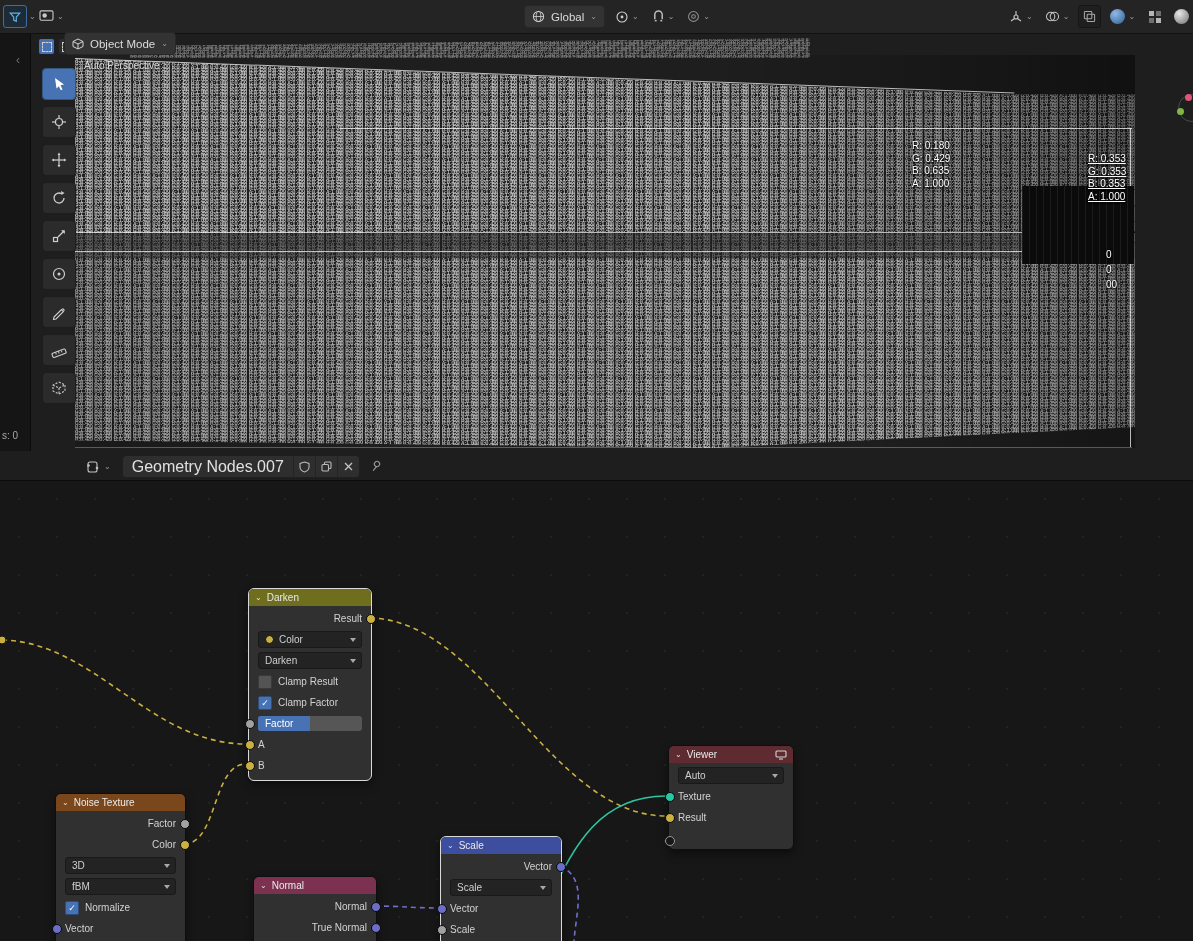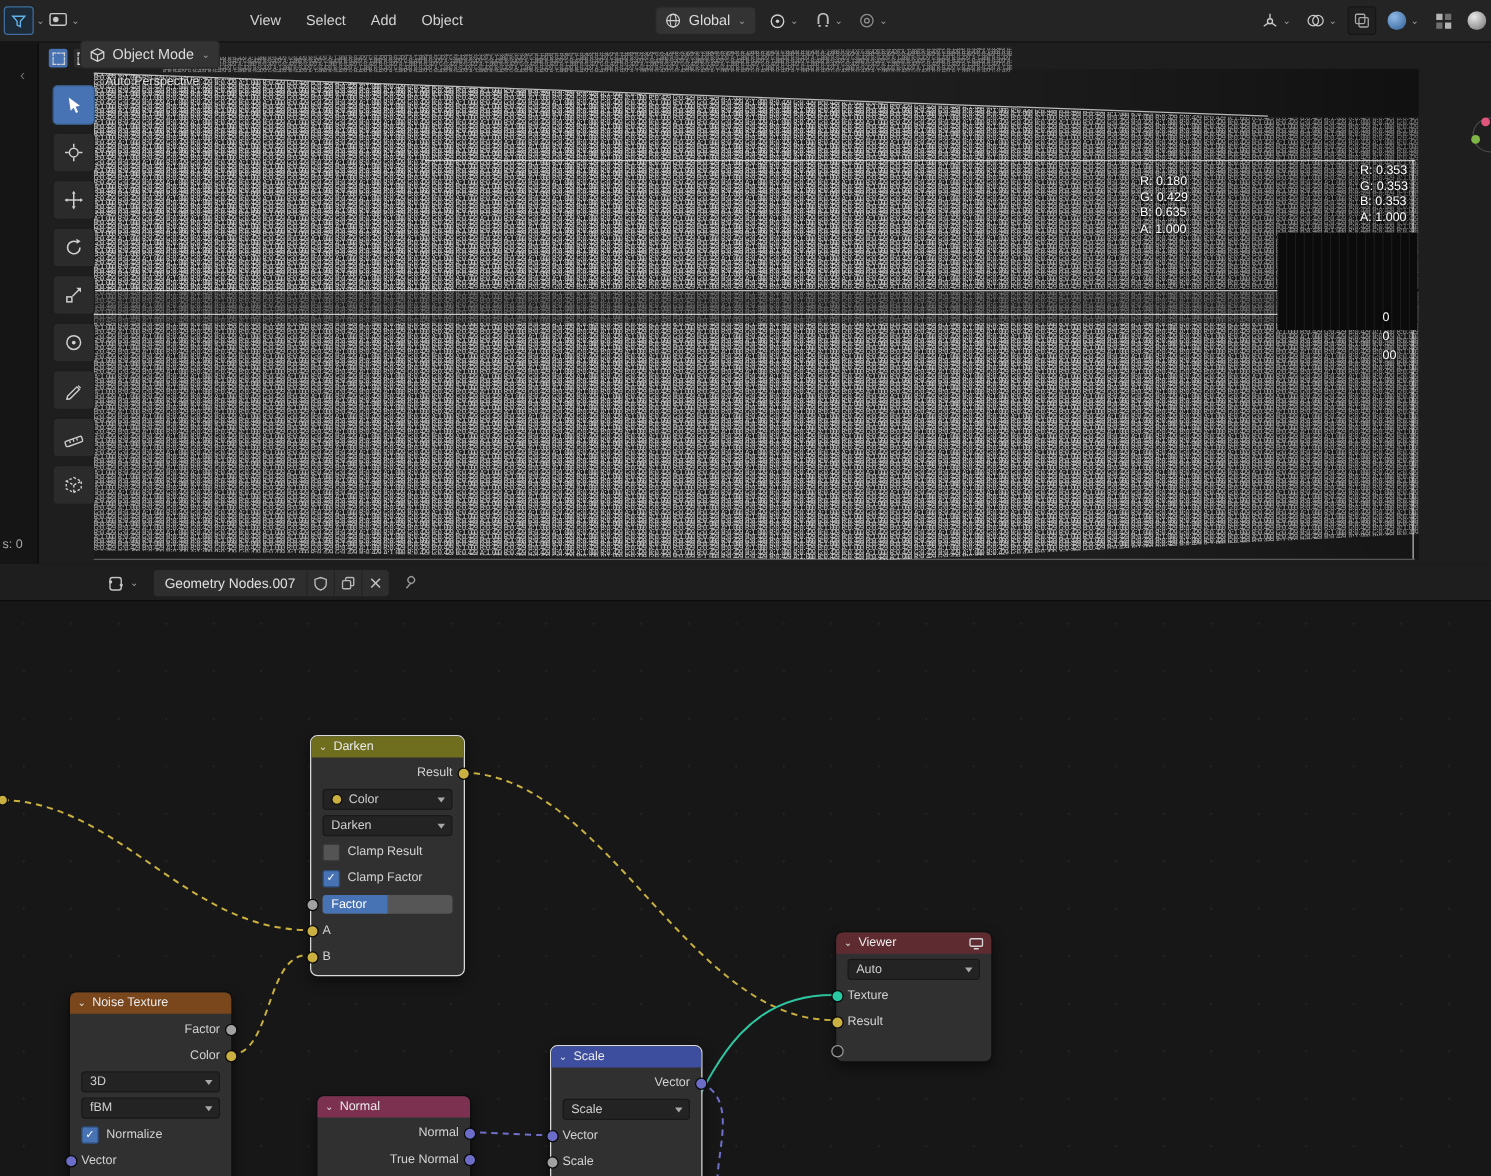--- a/index.html
+++ b/index.html
@@ -26,21 +26,21 @@
   .tool{width:32px;height:30px;margin-bottom:6px;background:#2b2b2b;border:1px solid #1d1d1d;border-radius:4px;display:flex;align-items:center;justify-content:center;}
   .tool.active{background:#4772b3;border-color:#35587e;}
   .optrow{position:absolute;left:38px;top:5px;display:flex;gap:3px;z-index:6;}
   .opt{width:15px;height:15px;border-radius:3px;background:#2c2c2c;border:1px solid #1e1e1e;display:flex;align-items:center;justify-content:center;}
   .opt.active{background:#4772b3;}
   .opt i{display:block;width:8px;height:8px;border:1px dashed #cfcfcf;}
   
   #neheader{position:absolute;left:0;top:451px;width:1193px;height:29px;background:#1e1e1e;border-bottom:1px solid #0c0c0c;z-index:25;}
   #nehead-controls{position:absolute;left:84px;top:4px;display:flex;align-items:center;gap:8px;}
   .pill{display:flex;align-items:center;height:21px;background:#2e2e2e;border:1px solid #1f1f1f;border-radius:4px;overflow:hidden;}
-  .pillname{padding:0 9px;font-size:11px;color:#e0e0e0;}
+  .pillname{padding:0 9px;font-size:16px;color:#e0e0e0;}
   .pillbtn{width:21px;height:21px;display:flex;align-items:center;justify-content:center;border-left:1px solid #242424;}
   #necanvas{position:absolute;left:0;top:480px;width:1193px;height:461px;overflow:hidden;background:#171717;
             background-image:radial-gradient(rgba(255,255,255,.05) 1px,transparent 1.3px);background-size:38px 38px;z-index:5;}
   .wires{position:absolute;left:0;top:0;z-index:1;}
   .w{fill:none;stroke-width:1.6;}
   .dash{stroke-dasharray:5 4;}
   .node{position:absolute;background:#303030;border:1px solid #0e0e0e;border-radius:6px;box-shadow:0 4px 10px rgba(0,0,0,.45);z-index:2;font-size:10px;}
   .node.selected{border-color:#d9d9d9;}
   .nhead{height:17px;border-radius:5px 5px 0 0;display:flex;align-items:center;gap:5px;padding:0 6px;color:#eaeaea;font-size:10px;}
   .nchev{font-size:8px;color:#e0e0e0;line-height:1;}
@@ -89,26 +89,20 @@
     <div class="tbabs" style="left:64px;margin-top:27px;">
       <span class="tb-btn">
         <svg class="ic" width="12" height="12" viewBox="0 0 12 12">
           <path d="M6 1 L11 3.5 V8.5 L6 11 L1 8.5 V3.5 Z M1 3.5 L6 6 L11 3.5 M6 6 V11" fill="none" stroke="#d6d6d6" stroke-width="1"></path>
         </svg>
         <span>Object Mode</span>
         <span class="chev">⌄</span>
       </span>
     </div>
 
-    <nav class="tbabs" style="left:190px;">
-      <span class="menu-item">View</span>
-      <span class="menu-item">Select</span>
-      <span class="menu-item">Add</span>
-      <span class="menu-item">Object</span>
-    </nav>
 
     <div class="tbabs" style="left:524px;gap:7px;">
       <span class="tb-btn">
         <svg class="ic" width="13" height="13" viewBox="0 0 14 14">
           <circle cx="7" cy="7" r="5.5" fill="none" stroke="#cfcfcf" stroke-width="1.1"></circle>
           <ellipse cx="7" cy="7" rx="2.5" ry="5.5" fill="none" stroke="#cfcfcf" stroke-width="0.9"></ellipse>
           <line x1="1.5" y1="7" x2="12.5" y2="7" stroke="#cfcfcf" stroke-width="0.9"></line>
         </svg>
         <span>Global</span>
         <span class="chev">⌄</span>
@@ -197,21 +191,21 @@
     <div class="hline" style="left:75px;top:414px;width:1057px;height:1px;opacity:.4;"></div>
     <div class="vline" style="left:1130px;top:95px;width:1px;height:319px;"></div>
 
     <div class="readout" style="left:84px;top:27px;opacity:.75;z-index:4;">Auto Perspective</div>
     <div class="readout" style="left:912px;top:107px;">
       <div>R: 0.180</div>
       <div>G: 0.429</div>
       <div>B: 0.635</div>
       <div>A: 1.000</div>
     </div>
-    <div class="readout" style="left:1088px;top:98px;">
+    <div class="readout" style="left:1088px;top:120px;text-decoration:underline;">
       <div>R: 0.353</div>
       <div>G: 0.353</div>
       <div>B: 0.353</div>
       <div>A: 1.000</div>
     </div>
     <div class="readout" style="left:1106px;top:214px;line-height:15px;">
       <div>0</div>
       <div>0</div>
       <div>00</div>
     </div>

